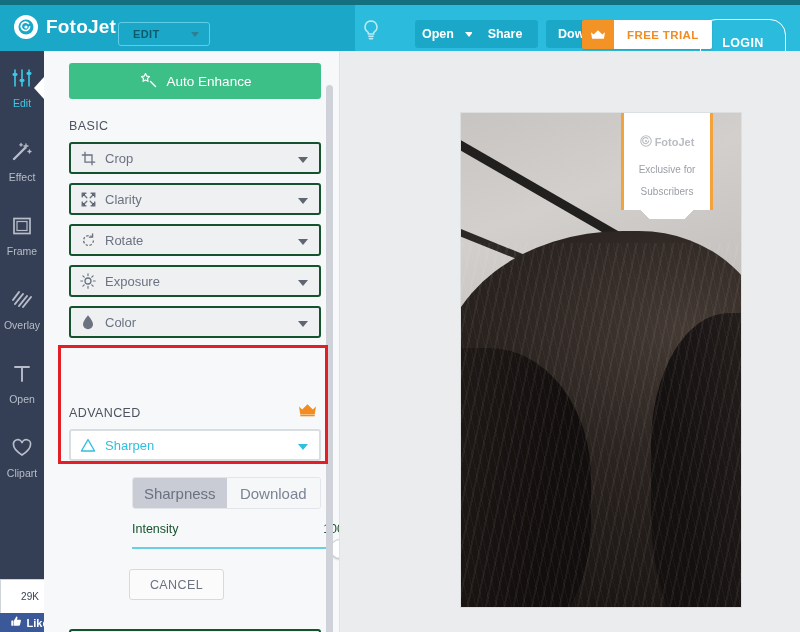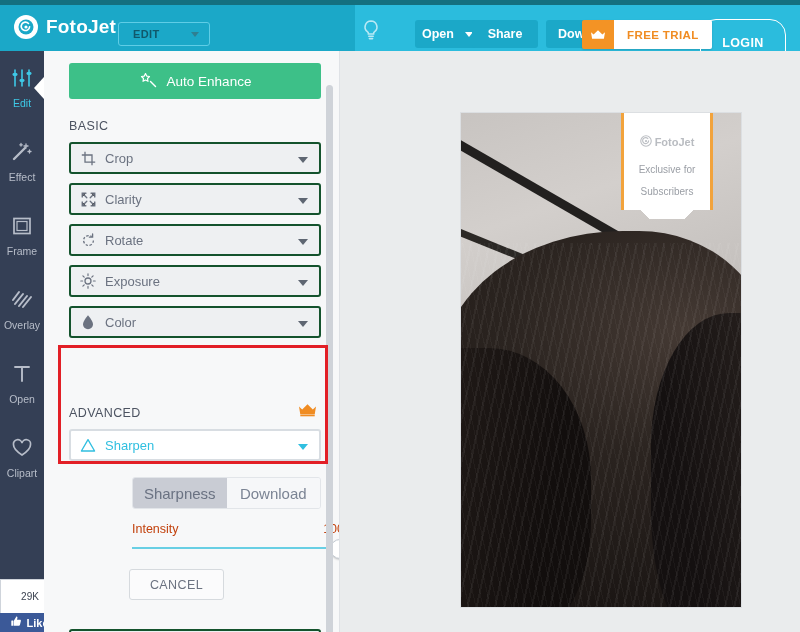--- a/index.html
+++ b/index.html
@@ -285,21 +285,21 @@
     background: #c9ccd4;
     color: #6a7282;
   }
 
   .slider-label-row {
     position: absolute;
     left: 88px; top: 471px;
     width: 212px;
     display: flex; justify-content: space-between;
     font-size: 12.5px;
-    color: #c2410c;
+    color: #14532d;
   }
   .slider-track {
     position: absolute;
     left: 88px; top: 496px;
     width: 212px; height: 2px;
     background: #68cfe4;
   }
   .slider-knob {
     position: absolute;
     left: 286px; top: 488px;

